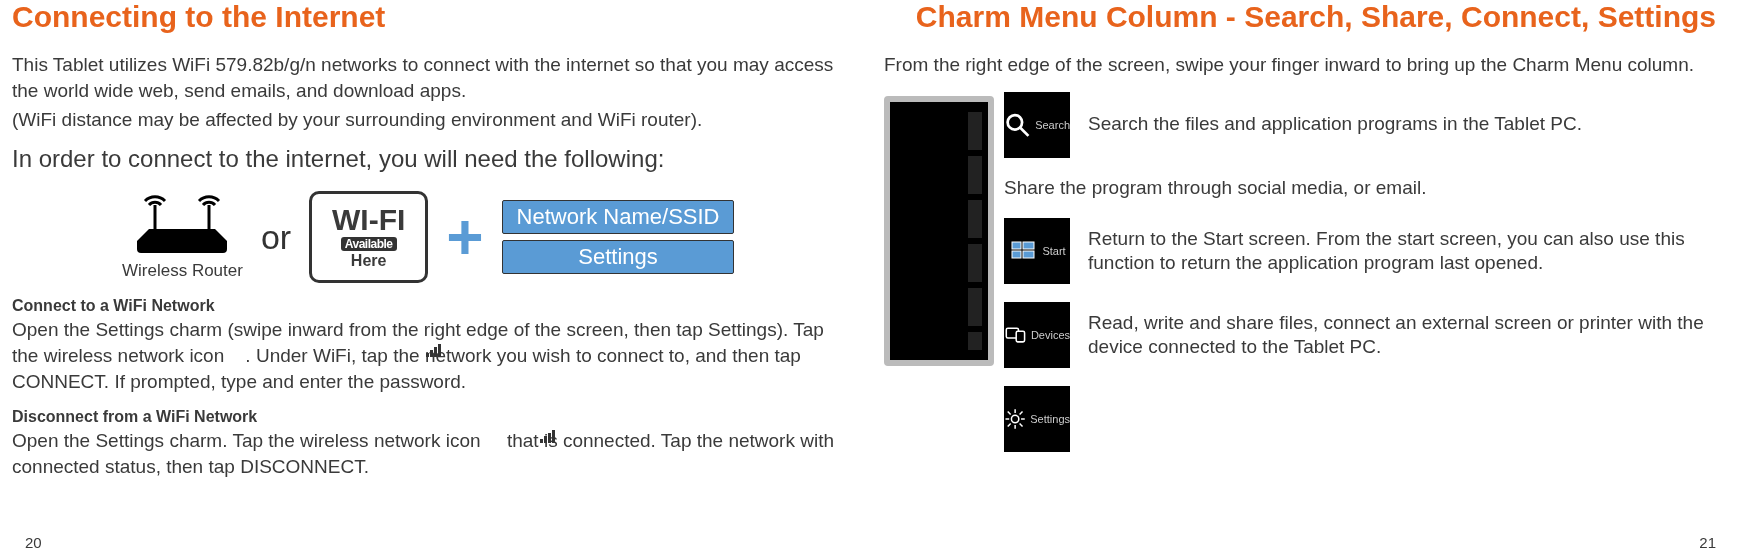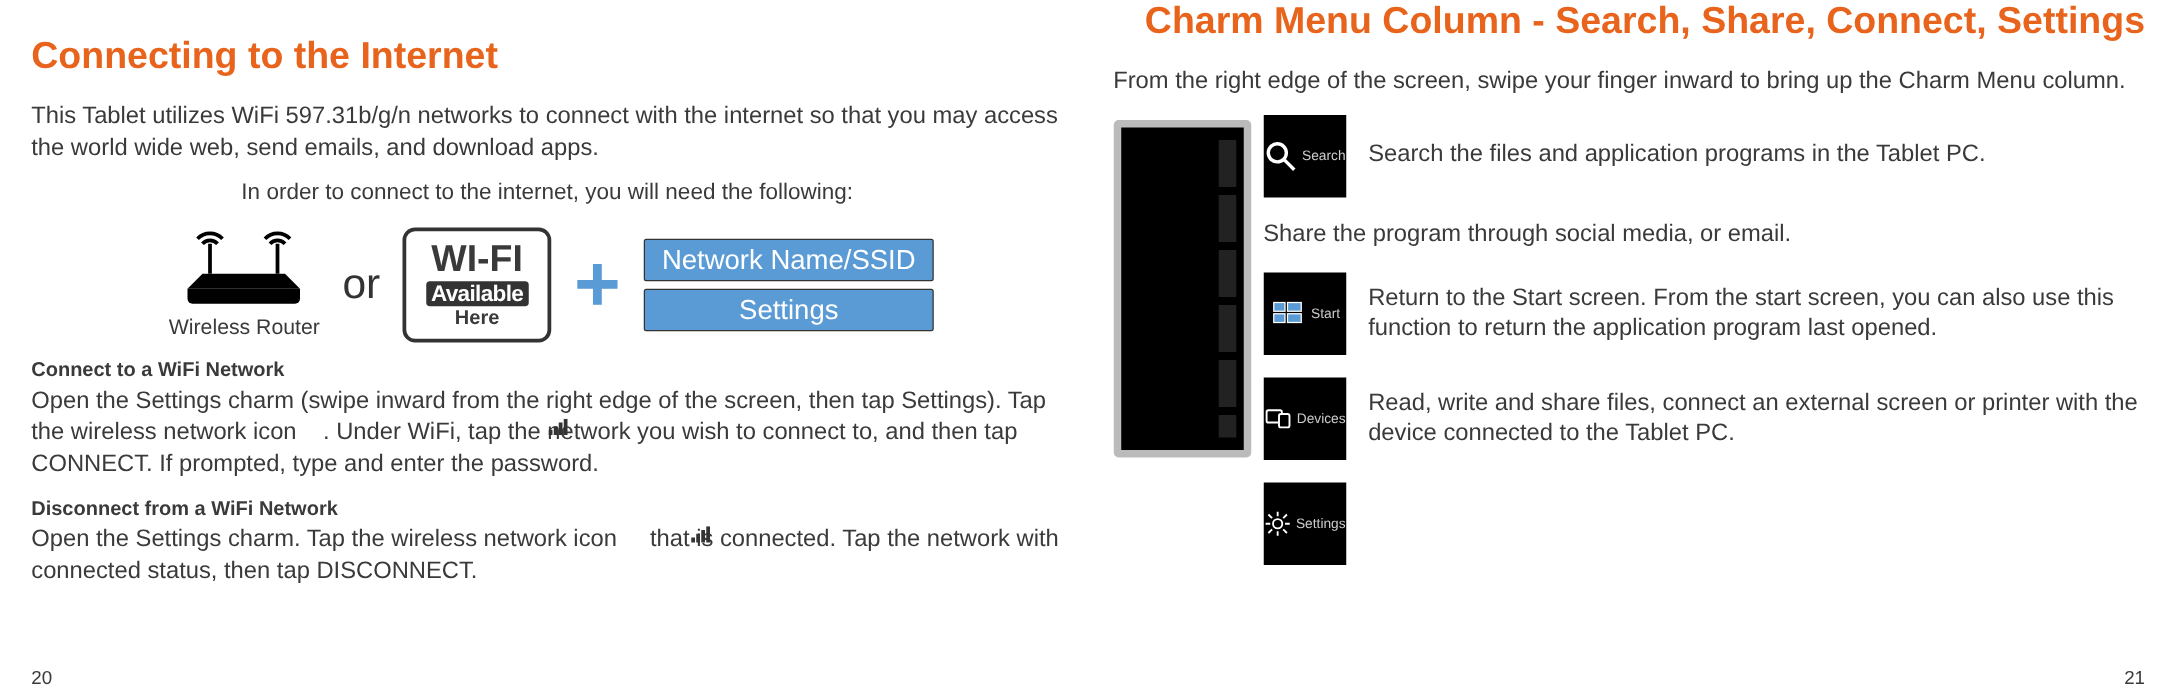--- a/index.html
+++ b/index.html
@@ -9,58 +9,58 @@
     height: 553px;
     display: flex;
     color: #3a3a3a;
     background: #fff;
   }
   .page-left, .page-right {
     padding: 0 20px 5px 20px;
     position: relative;
     flex: 1;
   }
-  .page-left { padding-left: 25px; margin-top: 28px; }
+  .page-left { padding-left: 12px; }
   .page-right { padding-right: 25px; }
   h1.left-title {
     color: #e8631c;
     font-size: 30px;
     font-weight: bold;
     margin-bottom: 18px;
   }
   h1.right-title {
     color: #e8631c;
     font-size: 30px;
     font-weight: bold;
     margin-bottom: 18px;
     text-align: right;
   }
   p { font-size: 19px; line-height: 1.35; margin-bottom: 10px; }
-  .sub { font-size: 18px; margin-bottom: 16px; text-align: center; }
+  .sub { font-size: 24px; margin-bottom: 16px; }
   h3 { font-size: 16px; font-weight: bold; margin-top: 14px; margin-bottom: 2px; }
   .diagram {
     display: flex;
     align-items: center;
     justify-content: flex-start;
     gap: 18px;
     margin: 12px 0 14px 110px;
   }
   .router-block { text-align: center; }
   .router-svg { width: 110px; height: 62px; }
   .router-label { font-family: Arial, sans-serif; font-size: 17px; margin-top: 2px; }
   .or-text { font-family: Arial; font-size: 34px; color: #333; }
   .wifi-box {
     border: 3px solid #333; border-radius: 10px;
     width: 119px; height: 92px;
     display: flex; flex-direction: column; align-items: center; justify-content: center;
     font-family: "Arial Narrow", Arial, sans-serif;
     line-height: 1;
   }
   .wifi-box .wifi { font-size: 30px; font-weight: bold; letter-spacing: 0px; }
-  .wifi-box .avail { font-size: 18px; font-weight: bold; background:#333; color:#fff; padding:1px 4px; border-radius:3px; margin-top:2px; letter-spacing: -0.5px; }
+  .wifi-box .avail { font-size: 12px; font-weight: bold; background:#333; color:#fff; padding:1px 4px; border-radius:3px; margin-top:2px; letter-spacing: -0.5px; }
   .wifi-box .here { font-size: 16px; font-weight: bold; margin-top:2px; }
   .plus { color:#5a9bd5; font-size: 64px; font-weight: bold; line-height: 0.7; }
   .net-labels { display:flex; flex-direction:column; gap:6px; }
   .net-labels .pill {
     background:#5a9bd5; color:#fff; border:1px solid #333;
     font-size:22px; text-align:center; padding:3px 14px; border-radius:2px;
     min-width: 200px;
   }
   .wifi-icon-inline {
     display:inline-block; width:18px; height:14px; vertical-align: -1px;
@@ -86,21 +86,22 @@
   }
   .charm-tile svg { width:30px; height:30px; fill:#fff; stroke:#fff; }
   .charm-tile .tlabel { font-size:11px; color:#ccc; }
   .charm-desc { font-size:19px; line-height:1.3; }
 </style>
 </head>
 <body>
 
 <div class="page-left">
   <h1 class="left-title">Connecting to the Internet</h1>
-  <p>This Tablet utilizes WiFi 597.31b/g/n networks to connect with the internet so that you may access the world wide web, send emails, and download apps.</p>
+  <p>This Tablet utilizes WiFi 579.82b/g/n networks to connect with the internet so that you may access the world wide web, send emails, and download apps.</p>
+  <p style="margin-top:-6px;">(WiFi distance may be affected by your surrounding environment and WiFi router).</p>
   <p class="sub">In order to connect to the internet, you will need the following:</p>
 
   <div class="diagram">
     <div class="router-block">
       <svg class="router-svg" viewBox="0 0 110 62">
         <path d="M10 48 h90 v8 a4 4 0 0 1 -4 4 h-82 a4 4 0 0 1 -4 -4 z" fill="#000"></path>
         <path d="M10 48 L22 36 h66 l12 12 z" fill="#000"></path>
         <line x1="28" y1="36" x2="28" y2="12" stroke="#000" stroke-width="3"></line>
         <line x1="82" y1="36" x2="82" y2="12" stroke="#000" stroke-width="3"></line>
         <path d="M18 8 a14 14 0 0 1 20 0" fill="none" stroke="#000" stroke-width="3"></path>

